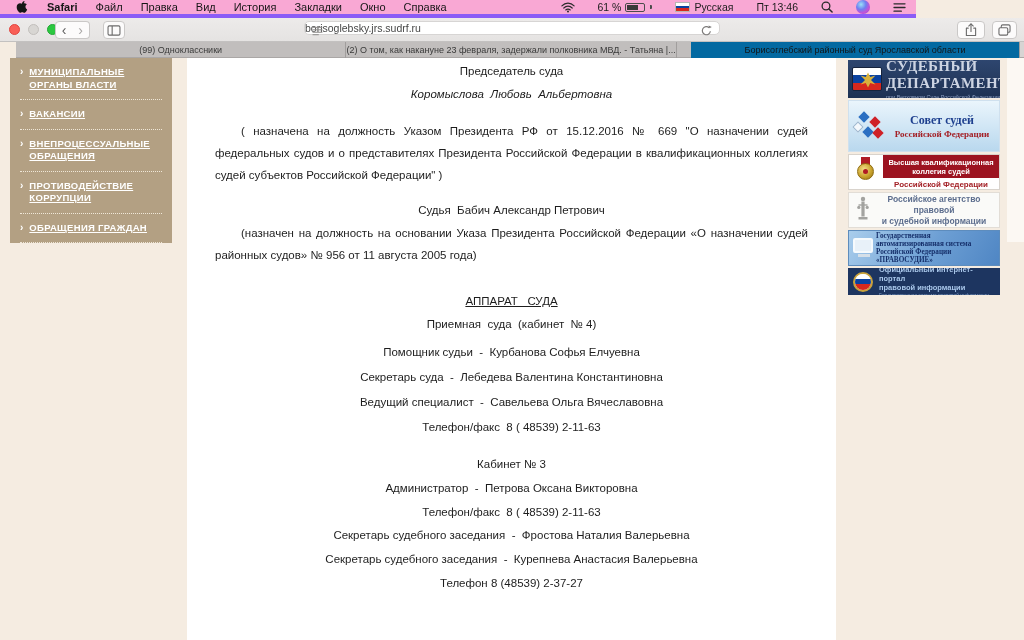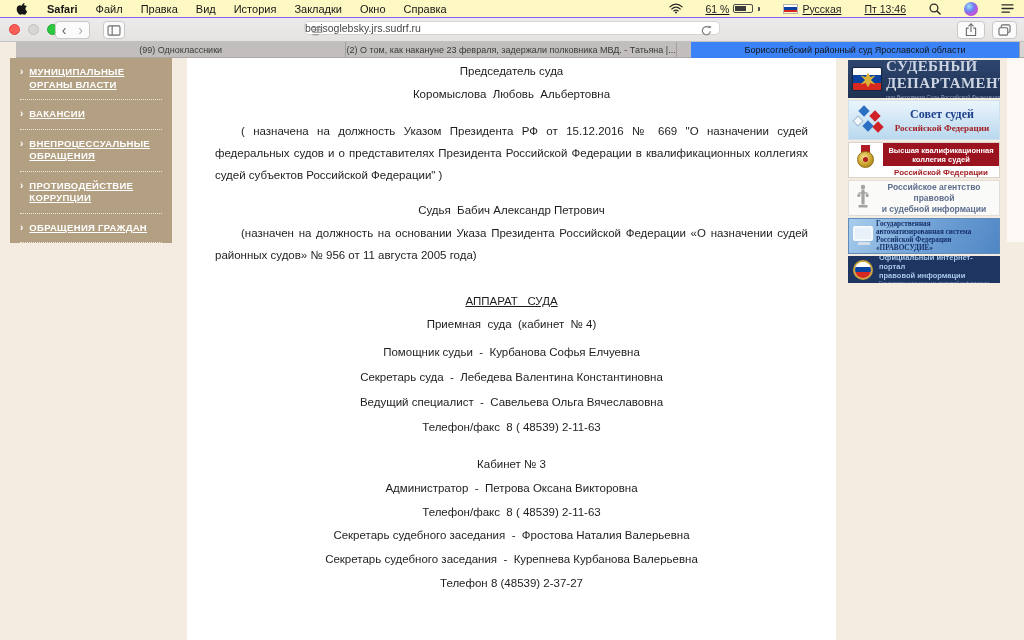--- a/index.html
+++ b/index.html
@@ -1,26 +1,26 @@
 <!DOCTYPE html>
 <html><head>
 <meta charset="utf-8">
 <style>
   * { margin:0; padding:0; box-sizing:border-box; }
   html,body { width:1024px; height:640px; overflow:hidden; font-family:"Liberation Sans", sans-serif; }
   body { position:relative; background:#f5ece1; }
 
   
-  .menubar { position:absolute; top:0; left:0; width:1024px; height:18px; background:#fef9c3;
-             border-bottom:1px solid #8b5cf6; display:flex; align-items:center; padding:0 10px;
+  .menubar { position:absolute; top:0; left:0; width:916px; height:18px; background:#f9a8d4;
+             border-bottom:4px solid #8b5cf6; display:flex; align-items:center; padding:0 10px;
              font-size:11px; color:#161616; z-index:30; }
   .apple { display:flex; align-items:center; padding:0 10px 0 6px; }
   .menu-item { padding:0 9px; line-height:18px; }
   .menu-item.bold { font-weight:bold; }
-  .menu-right { margin-left:auto; display:flex; align-items:center; gap:23px;text-decoration:underline; }
+  .menu-right { margin-left:auto; display:flex; align-items:center; gap:23px; }
   .mb-status { display:flex; align-items:center; gap:4px; font-size:10.5px; color:#1c1c1c; }
   .battery-body { display:inline-block; width:20px; height:9px; border:1px solid #4c4c4c; border-radius:2px; position:relative; }
   .battery-fill { position:absolute; left:1px; top:1px; bottom:1px; width:61%; background:#3a3a3a; }
   .battery-cap { display:inline-block; width:2px; height:4px; background:#4c4c4c; border-radius:0 1px 1px 0; margin-left:1px; }
   .flag { display:inline-block; width:15px; height:10px; border:1px solid #b9b4b4; }
   .flag i { display:block; height:33.33%; }
   .flag .w{ background:#fff; } .flag .b{ background:#0a42a0; } .flag .r{ background:#d6281e; }
   .siri { width:14px; height:14px; border-radius:50%;
           background:radial-gradient(circle at 36% 32%, #9be1f7 0%, #6f7ff0 38%, #c94fd6 66%, #3b57d8 100%); }
 
@@ -44,58 +44,58 @@
   .refresh-icon { position:absolute; right:7px; top:3px; }
   .share-btn { left:957px; width:28px; }
   .tabs-btn { left:992px; width:25px; }
 
   
   .tabbar { position:absolute; top:42px; left:16px; width:1024px; height:16px; background:#c1bebd;
             border-bottom:1px solid #aaa7a6; display:flex; z-index:28;justify-content:flex-end; }
   .tab { height:16px; display:flex; align-items:center; justify-content:center; font-size:9px; color:#3a3a3a;
          border-right:1px solid #a19e9d; overflow:hidden; white-space:nowrap; padding:0 8px; }
   .tab.t1 { width:335px; } .tab.t2 { width:335px; }
-  .tab.active { width:334px; background:#3b82f6; color:#141414;margin-left:14px; }
+  .tab.active { width:334px; background:#0369a1; color:#141414;margin-left:14px; }
   .newtab { width:20px; display:flex; align-items:center; justify-content:center; background:#d7d4d3;
             color:#555; font-size:12px; }
 
   
   .page { position:absolute; top:58px; left:0; width:1024px; height:582px; background:#f5ece1; }
   .right-strip { position:absolute; left:1007px; top:0; width:17px; height:184px; background:#fcf8f3; }
 
   
   .leftnav { position:absolute; left:10px; top:0; width:162px; background:#b3a083; padding:0 10px; }
   .nav-item { display:flex; gap:6px; padding:8px 0; border-bottom:1px dotted #efe7d8; cursor:pointer; }
   .nav-arrow { color:#fff; font-weight:bold; font-size:10px; line-height:12px; }
   .nav-label { color:#fff; font-weight:bold; font-size:9.5px; line-height:12.5px; letter-spacing:.3px;
                text-decoration:underline; }
 
   
   .content { position:absolute; left:187px; top:0; width:649px; height:582px; background:#ffffff;
              padding:0 28px; font-size:11.5px; color:#1d1d1d; }
   .ln { text-align:center; white-space:pre-wrap; line-height:18px; }
   .para { text-align:justify; text-indent:26px; line-height:22px; }
   .u { text-decoration:underline; }
-  .c0{padding-top:4px;} .c1{margin-top:5px;} .c2{margin-top:17px;} .c3{margin-top:15px;}
+  .c0{padding-top:4px;} .c1{margin-top:5px;font-style:italic;} .c2{margin-top:17px;} .c3{margin-top:15px;}
   .c4{margin-top:3px;} .c5{margin-top:26px;} .c6{margin-top:5px;} .c7{margin-top:10px;}
   .c8{margin-top:7px;} .c9{margin-top:7px;} .c10{margin-top:7px;} .c11{margin-top:19px;}
   .c12{margin-top:6px;} .c13{margin-top:6px;} .c14{margin-top:21px;} .c15{margin-top:5px;}
   .c16{margin-top:6px;} .c17{margin-top:6px;}
 
   
   .banners { position:absolute; left:848px; top:2px; width:152px; }
   .banner { width:152px; margin-bottom:2px; cursor:pointer; overflow:hidden; }
   .b1 { height:38px; background:linear-gradient(#2e466f,#1e3153); display:flex; align-items:center; padding:2px 4px; }
   .b1-arms { width:30px; height:24px; border-radius:2px; overflow:hidden; position:relative; flex:none;
              border:1px solid #17243d; }
   .b1-arms i { display:block; height:33.4%; }
   .b1-text { margin-left:4px; }
   .b1-title { font-family:"Liberation Serif", serif; font-weight:bold; font-size:15px; letter-spacing:.4px; color:#cdd4e2; }
   .b1-sub { font-size:5.5px; color:#8ea0c2; margin-top:2px; }
-  .b2 { height:40px; background:linear-gradient(#eaf5fc,#b9d8ee); border:1px solid #cfe0ee;
+  .b2 { height:52px; background:linear-gradient(#eaf5fc,#b9d8ee); border:1px solid #cfe0ee;
         display:flex; align-items:center; padding:2px 4px; }
   .b2-caps { width:32px; height:28px; position:relative; flex:none; }
   .cap { position:absolute; width:8px; height:8px; transform:rotate(45deg); }
   .cap.blue{ background:#2b6fc2; } .cap.red{ background:#cf2127; } .cap.wht{ background:#f4f8fc; border:1px solid #9db7cf; }
   .b2-text { margin-left:4px; text-align:center; flex:1; }
   .b2-title { font-family:"Liberation Serif", serif; font-weight:bold; font-size:12px; color:#1d3f8e; }
   .b2-sub { font-family:"Liberation Serif", serif; font-weight:bold; font-size:9px; color:#a32026; margin-top:1px; }
   .b3 { height:36px; background:#fff; border:1px solid #d9d3cc; display:flex; }
   .b3-icon { width:34px; position:relative; flex:none; }
   .medal { position:absolute; left:8px; top:8px; width:17px; height:17px; border-radius:50%;
@@ -285,21 +285,21 @@
     <div class="ln c5 u">АППАРАТ   СУДА</div>
     <div class="ln c6">Приемная  суда  (кабинет  № 4)</div>
     <div class="ln c7">Помощник судьи  -  Курбанова Софья Елчуевна</div>
     <div class="ln c9">Секретарь суда  -  Лебедева Валентина Константиновна</div>
     <div class="ln c8">Ведущий специалист  -  Савельева Ольга Вячеславовна</div>
     <div class="ln c10">Телефон/факс  8 ( 48539) 2-11-63</div>
     <div class="ln c11">Кабинет № 3</div>
     <div class="ln c12">Администратор  -  Петрова Оксана Викторовна</div>
     <div class="ln c13">Телефон/факс  8 ( 48539) 2-11-63</div>
     <div class="ln c15">Секретарь судебного заседания  -  Фростова Наталия Валерьевна</div>
-    <div class="ln c16">Секретарь судебного заседания  -  Курепнева Курбанова Валерьевна</div>
+    <div class="ln c16">Секретарь судебного заседания  -  Курепнева Анастасия Валерьевна</div>
     <div class="ln c17">Телефон 8 (48539) 2-37-27</div>
   </div>
 
   <div class="banners">
 
     <div class="banner b1">
       <span class="b1-arms">
         <i style="background:#fff"></i>
           <i style="background:#0a42a0"></i>
           <i style="background:#d6281e"></i>

